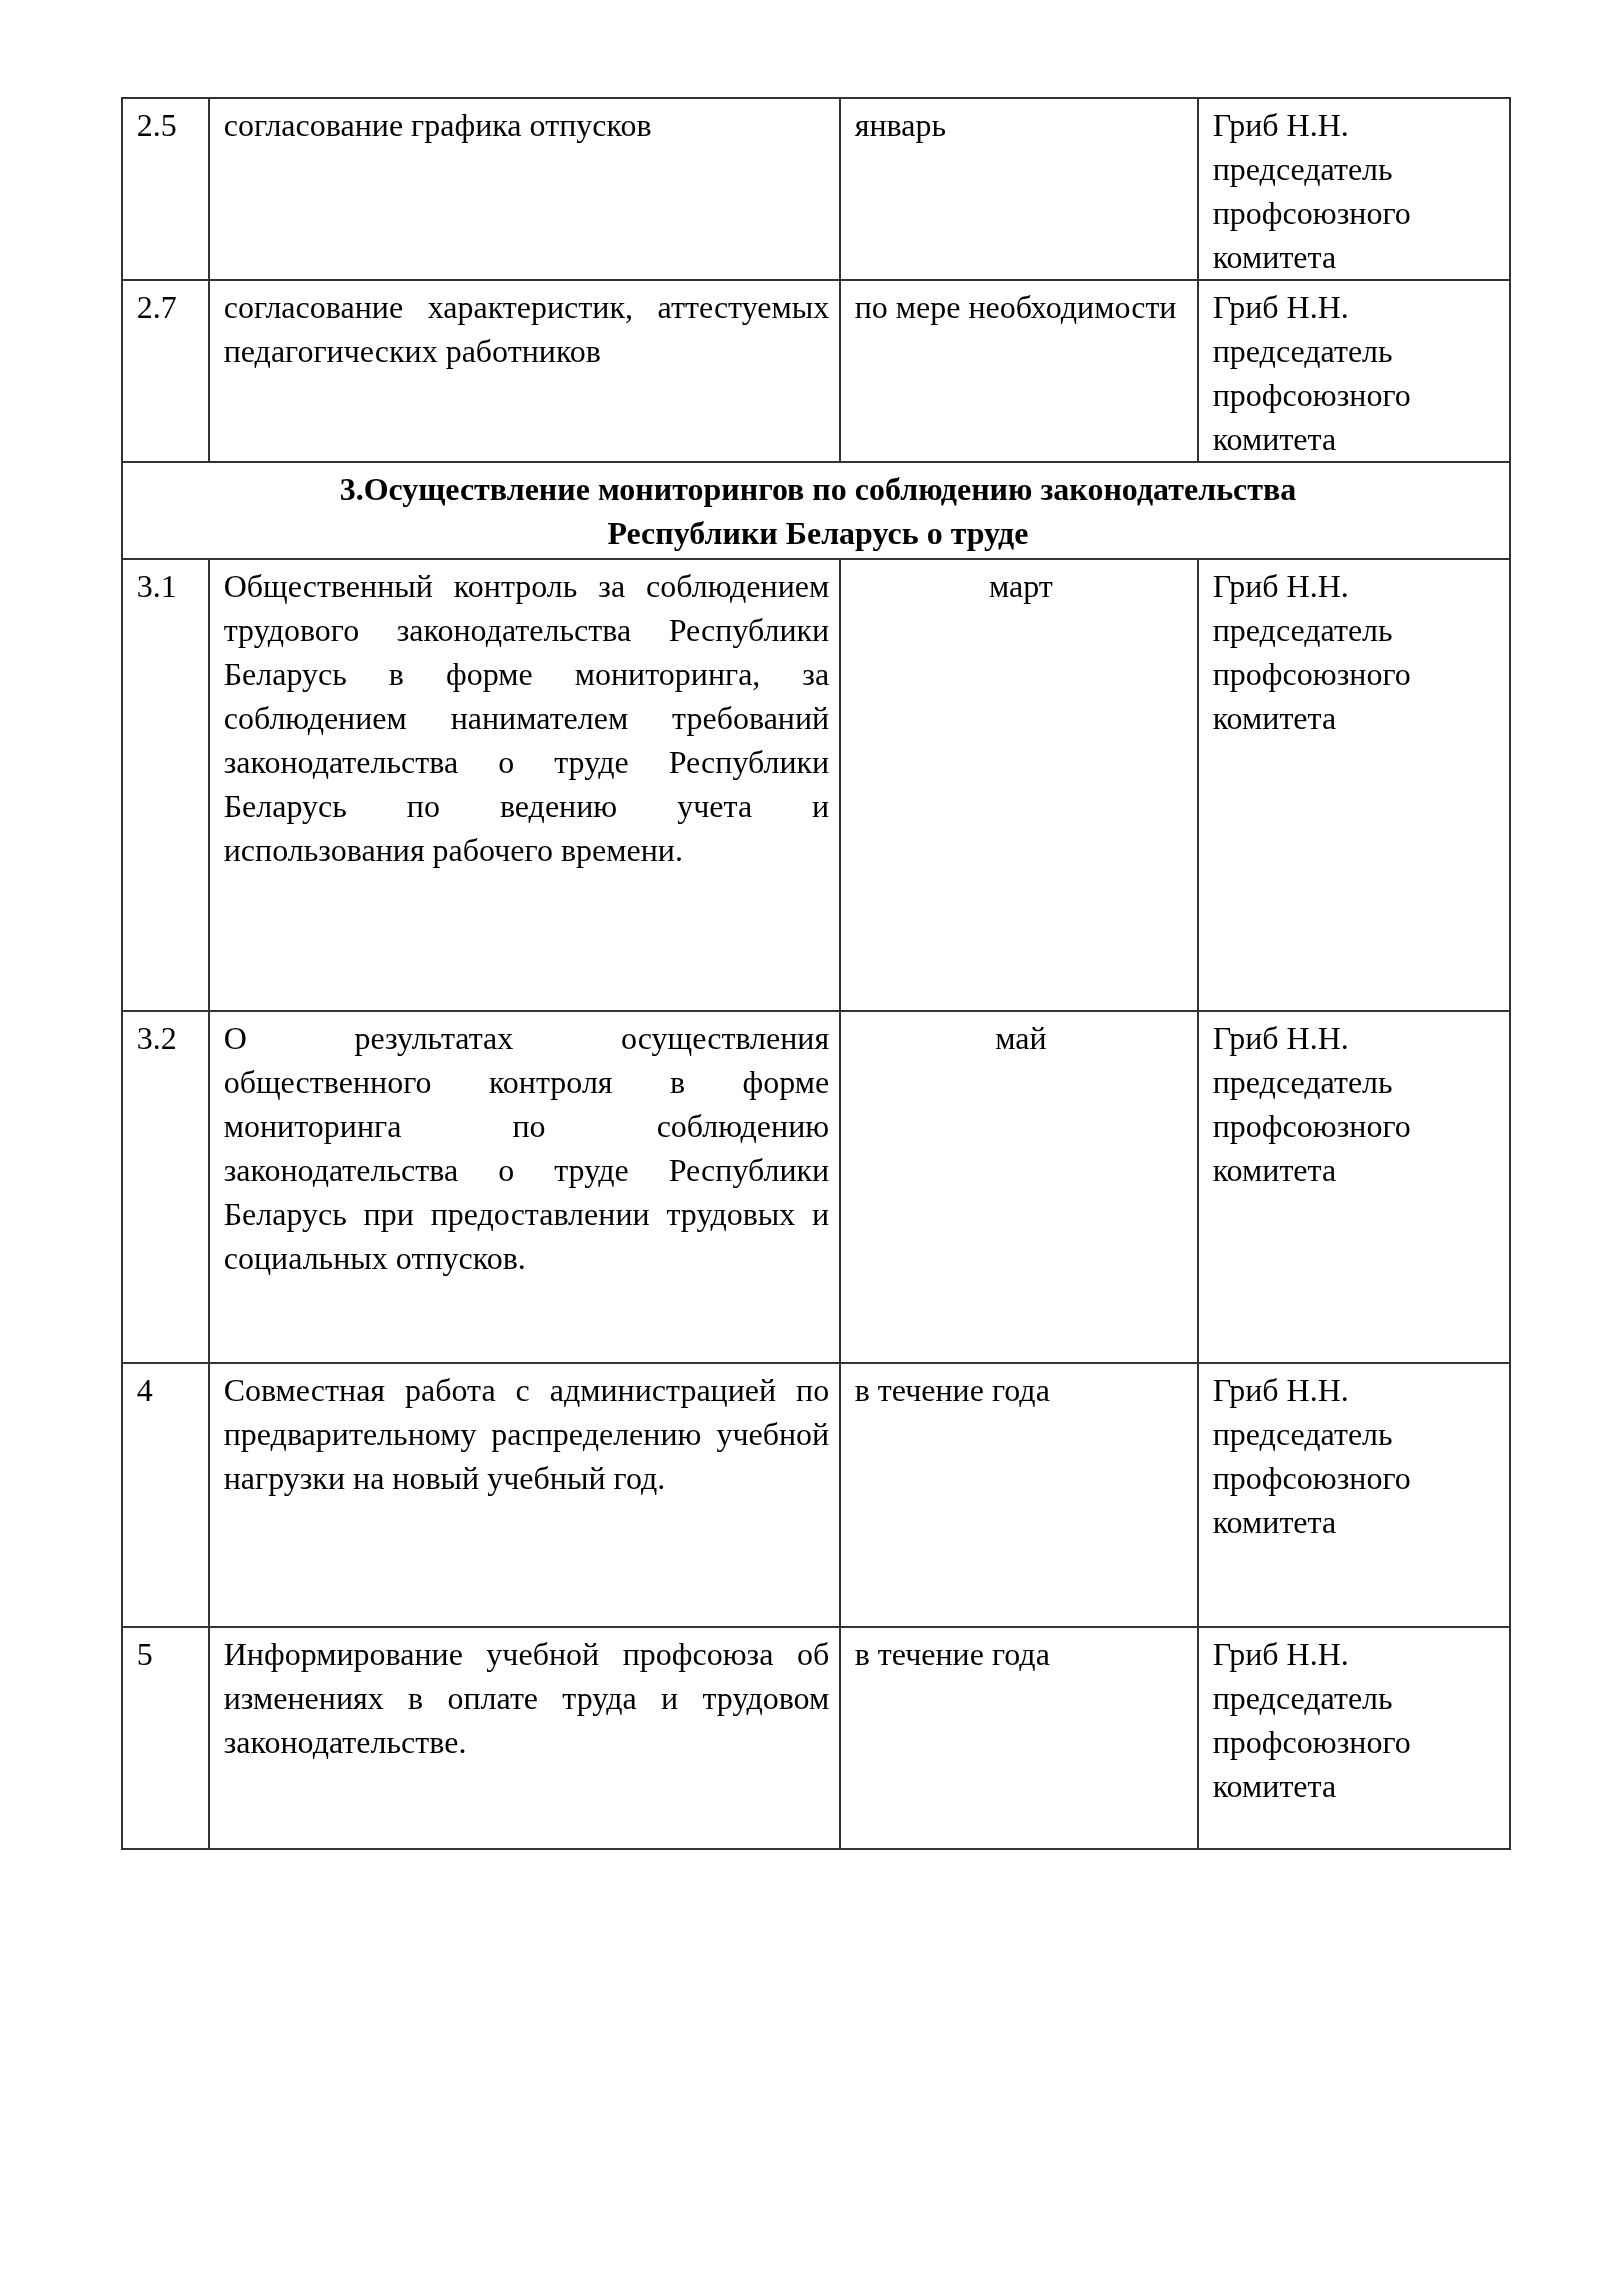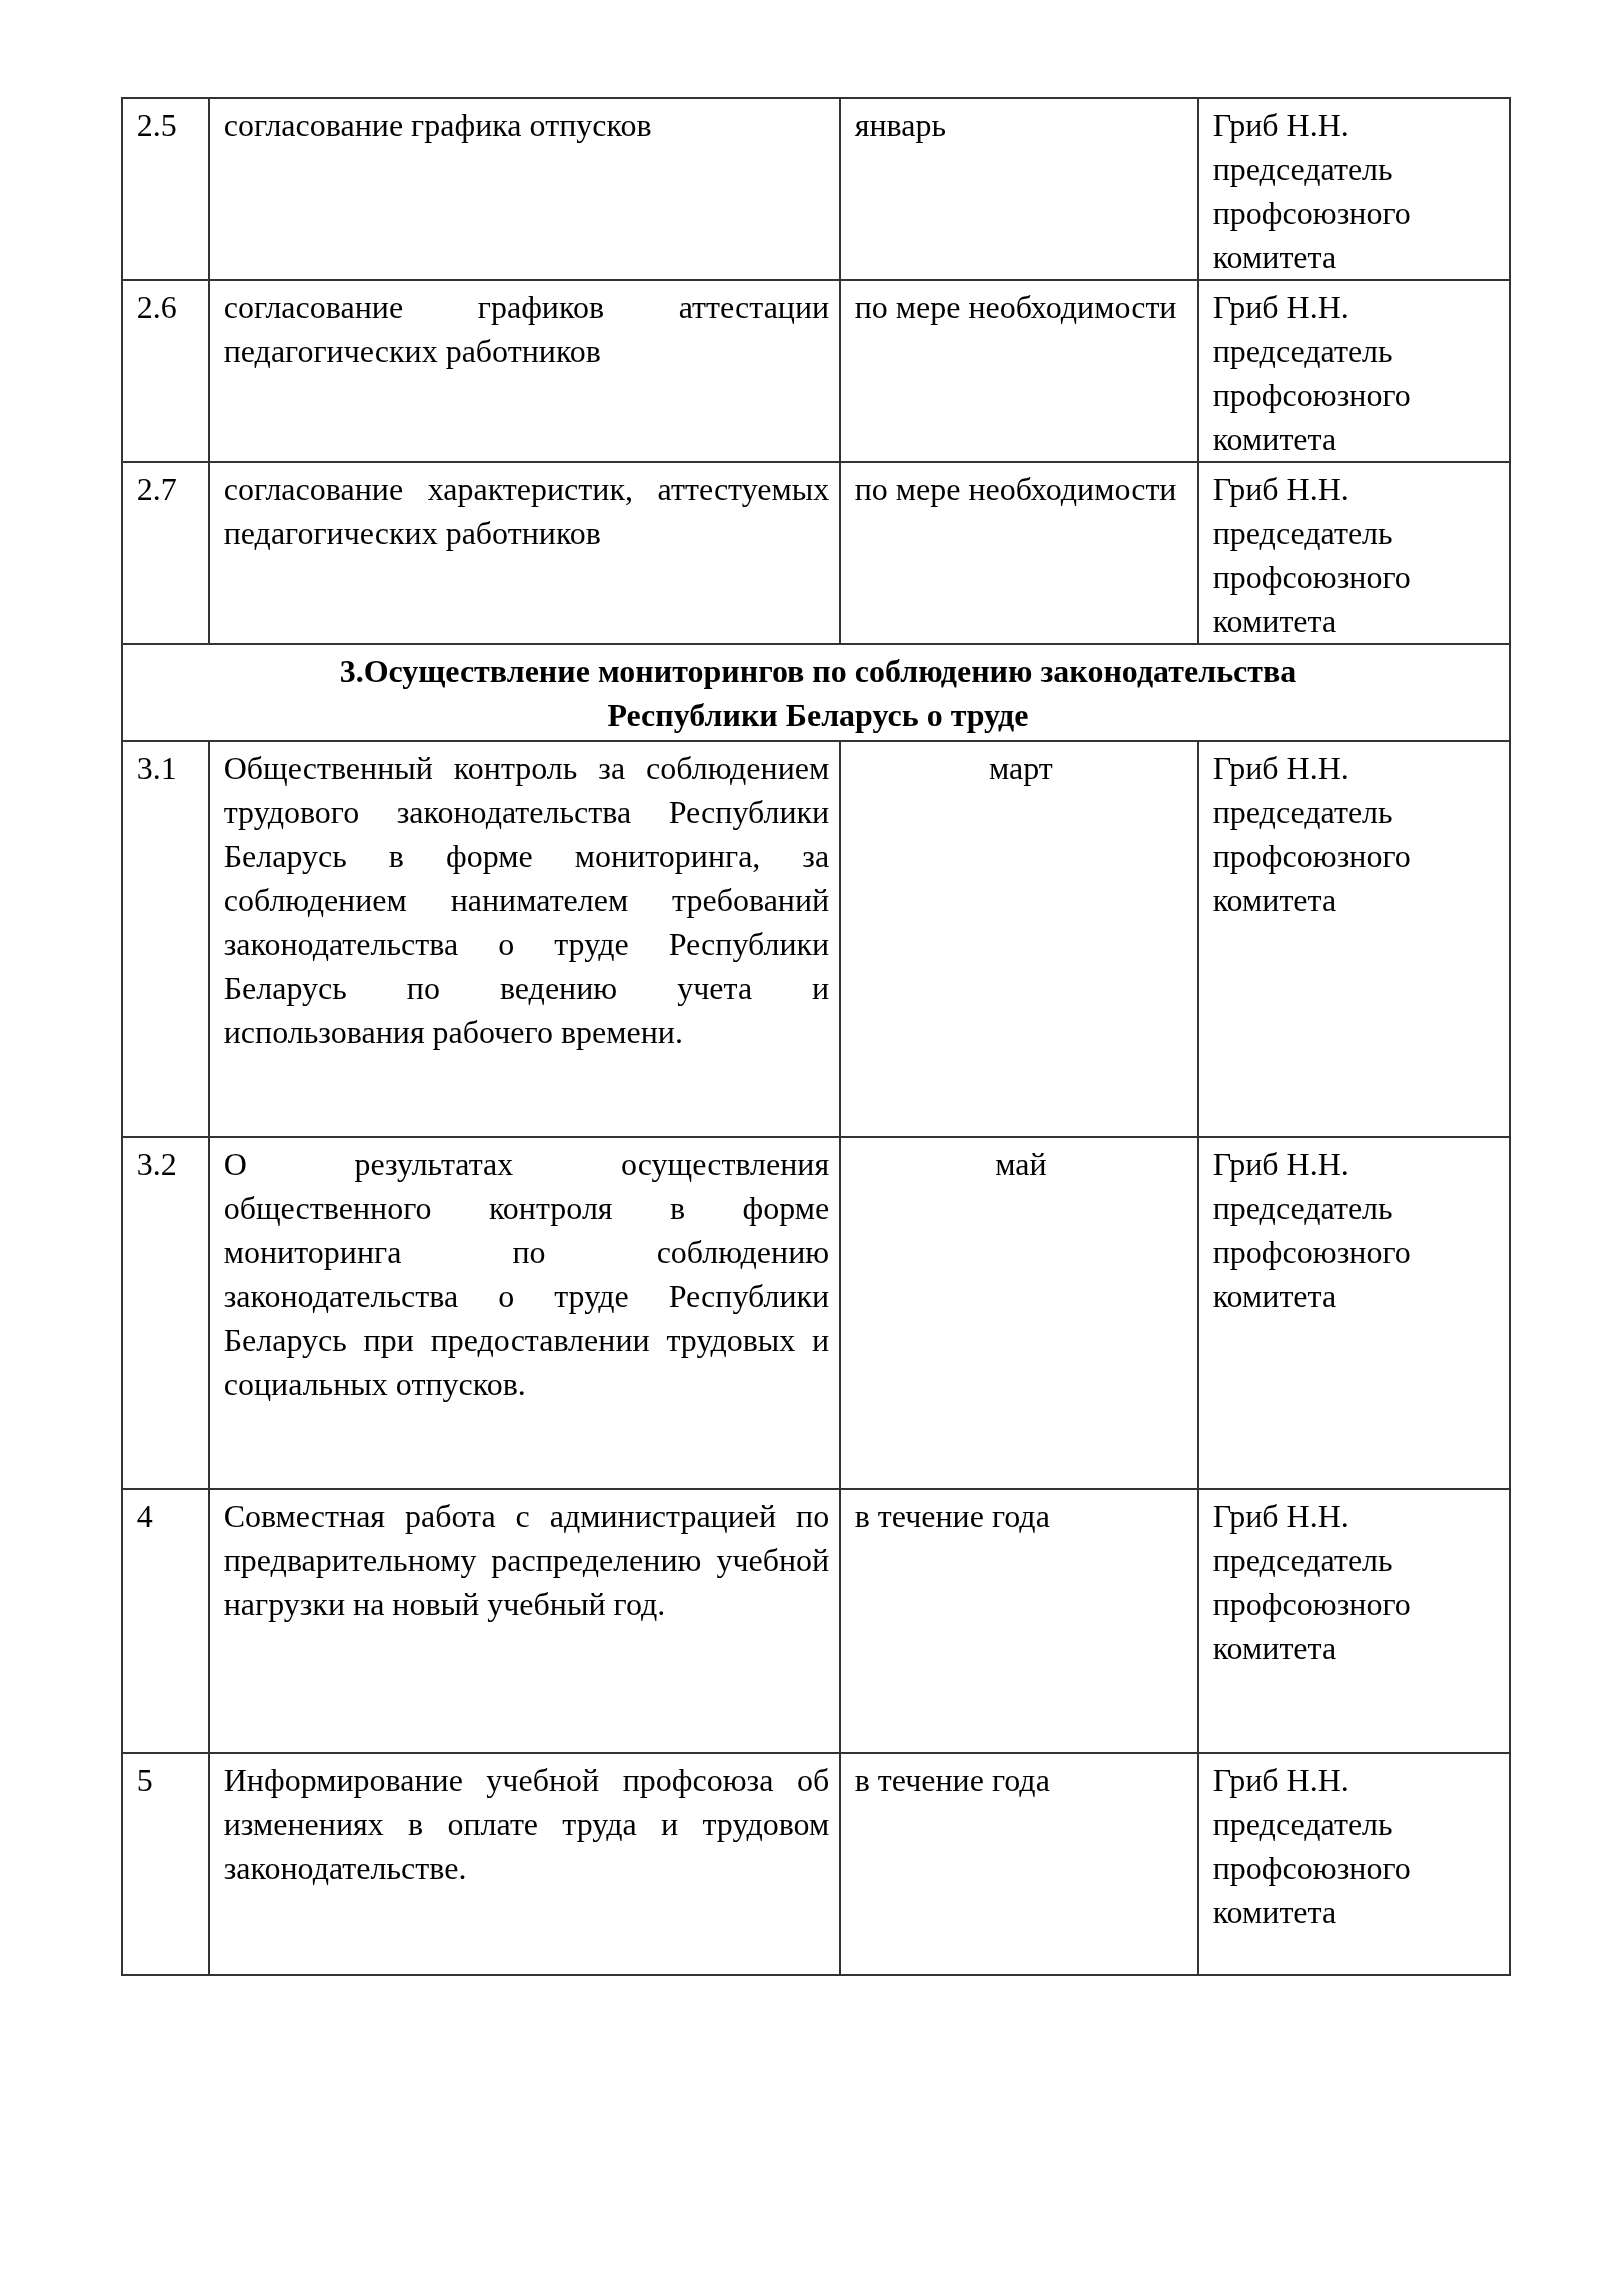--- a/index.html
+++ b/index.html
@@ -17,21 +17,21 @@
   td.task { text-align: justify; text-align-last: left; padding-right: 11.8px; }
   td.term { text-align: left; padding-right: 11.8px; }
   td.term.justify { text-align: justify; text-align-last: left; }
   td.term.center { text-align: center; }
   td.resp { text-align: left; }
   td.section { text-align: center; font-weight: bold; padding-top: 0; }
   tr.r25 { height: 176px; margin-top: 26px; }
   tr.r26 { height: 177px; }
   tr.r27 { height: 177px; }
   tr.rsec { height: 97px; }
-  tr.r31 { height: 396px; }
+  tr.r31 { height: 452px; }
   tr.r32 { height: 352px; }
   tr.r33 { height: 177px; }
   tr.r4 { height: 264px; }
   tr.r5 { height: 222px; }
   .line { display: block; }
 </style>
 </head>
 <body>
 
 <table class="plan">
@@ -39,31 +39,20 @@
     <col class="c-num">
       <col class="c-task">
       <col class="c-term">
       <col class="c-resp">
   </colgroup>
   <tbody>
     <tr class="r25">
       <td class="num">2.5</td>
       <td class="task">согласование графика отпусков</td>
       <td class="term">январь</td>
-      <td class="resp">
-        <span class="line">Гриб Н.Н.</span>
-        <span class="line">председатель</span>
-        <span class="line">профсоюзного</span>
-        <span class="line">комитета</span>
-      </td>
-    </tr>
-    <tr class="r26">
-      <td class="num">2.6</td>
-      <td class="task">согласование графиков аттестации педагогических работников</td>
-      <td class="term justify">по мере необходимости</td>
       <td class="resp">
         <span class="line">Гриб Н.Н.</span>
         <span class="line">председатель</span>
         <span class="line">профсоюзного</span>
         <span class="line">комитета</span>
       </td>
     </tr>
     <tr class="r27">
       <td class="num">2.7</td>
       <td class="task">согласование характеристик, аттестуемых педагогических работников</td>

